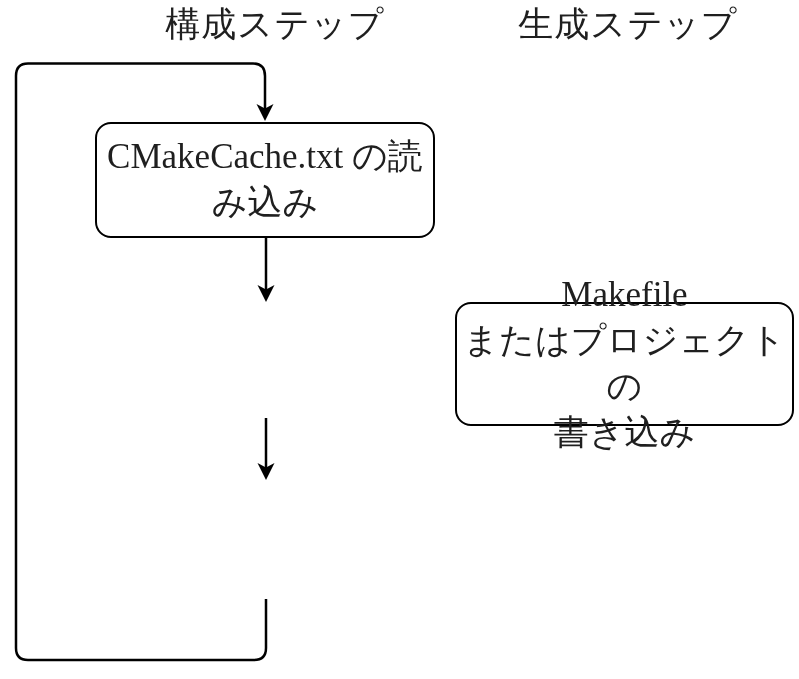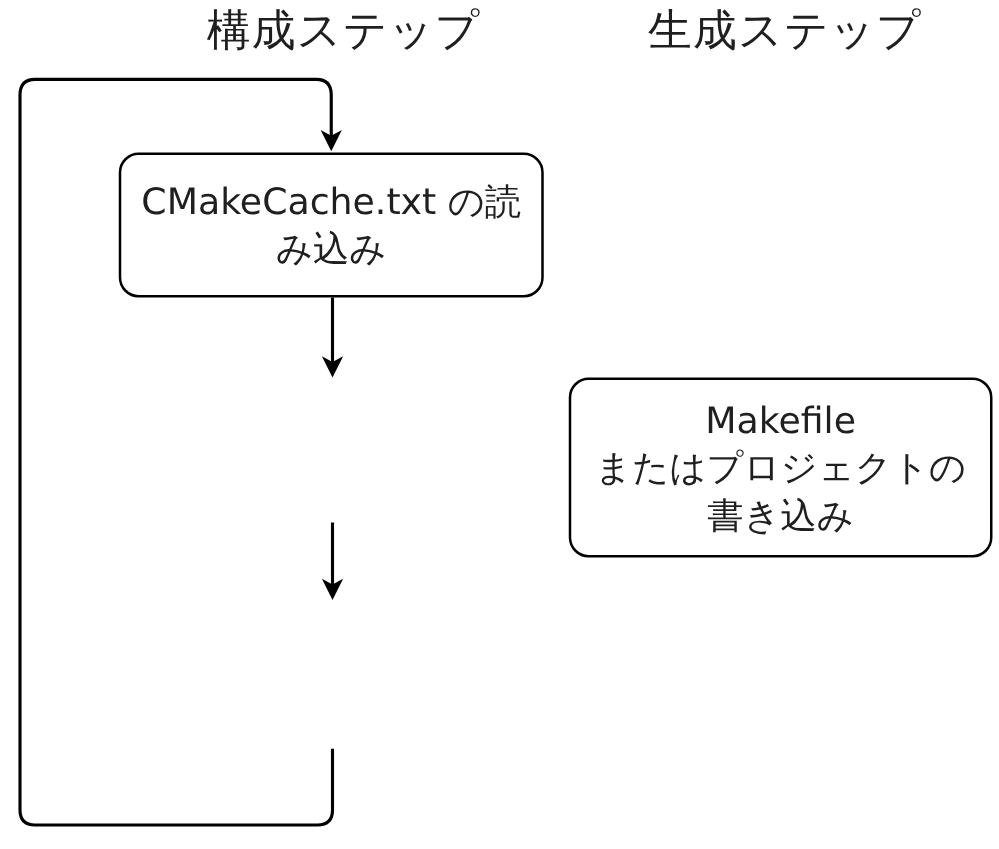--- a/index.html
+++ b/index.html
@@ -7,20 +7,21 @@
     padding: 0;
     background: #ffffff;
     font-family: "DejaVu Sans", "Liberation Sans", sans-serif;
   }
   .stage {
     position: relative;
     width: 799px;
     height: 679px;
     background: #ffffff;
     overflow: hidden;
+    font-family: Liberation Serif, serif;
   }
   .col-header {
     position: absolute;
     top: 0;
     height: 48px;
     display: flex;
     align-items: center;
     justify-content: center;
     font-size: 35px;
     font-weight: 400;
@@ -41,31 +42,31 @@
   .flow-box {
     position: absolute;
     box-sizing: border-box;
     background: #ffffff;
     border: 2.6px solid #000000;
     border-radius: 16px;
     display: flex;
     align-items: center;
     justify-content: center;
     text-align: center;
-    font-size: 29px;
+    font-size: 35px;
     line-height: 1.32;
     color: #1f1f1f;
     white-space: pre-line;
     z-index: 1;
     padding: 2px 6px;
   }
   #box-read-cache  { left: 95px;  top: 122px; width: 340px; height: 116px; }
   #box-read-lists  { left: 95px;  top: 303px; width: 340px; height: 115px; }
   #box-write-cache { left: 95px;  top: 481px; width: 342px; height: 118px; }
-  #box-write-make  { left: 455px; top: 302px; width: 339px; height: 144px; }
+  #box-write-make  { left: 455px; top: 302px; width: 339px; height: 124px; }
 </style>
 </head>
 <body>
 
 <div class="stage">
 
   <div class="col-header" id="header-configure">構成ステップ</div>
 
   <div class="col-header" id="header-generate">生成ステップ</div>
 

